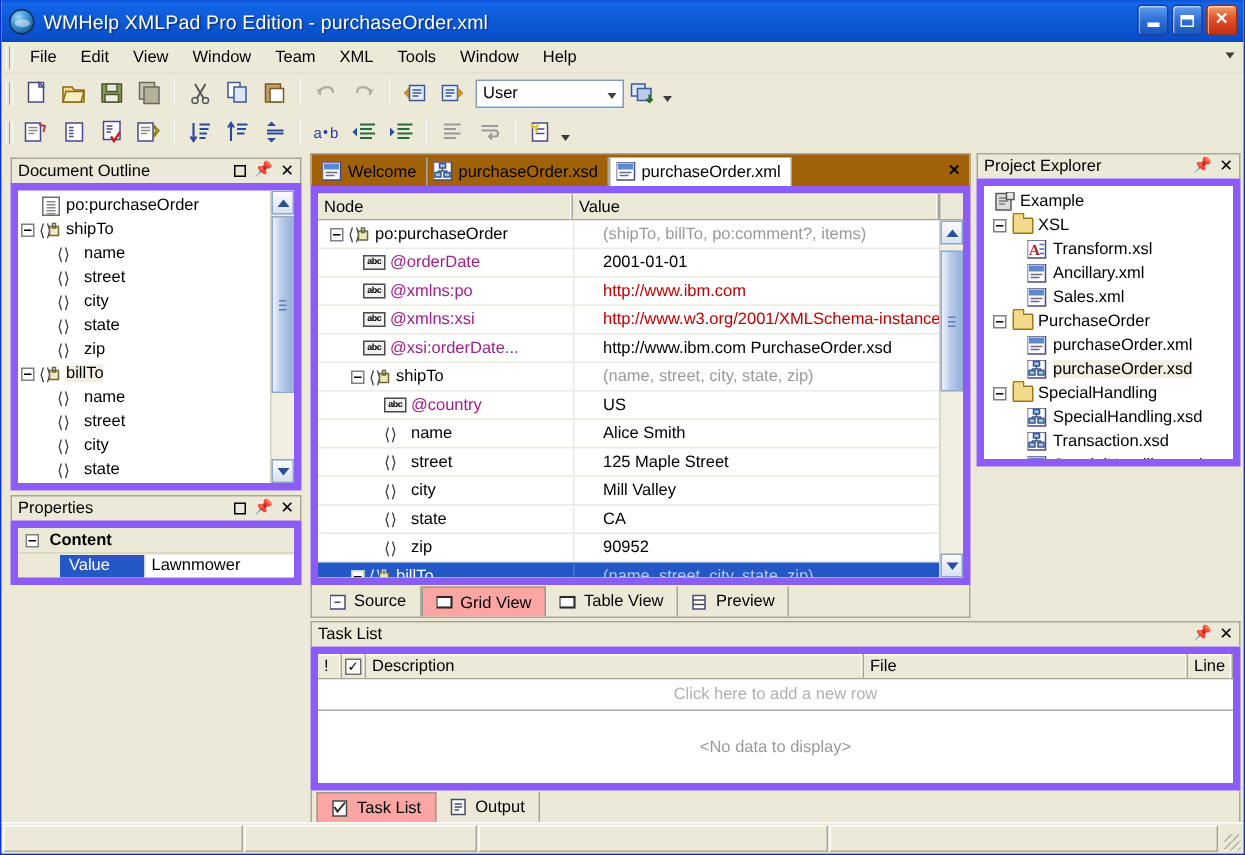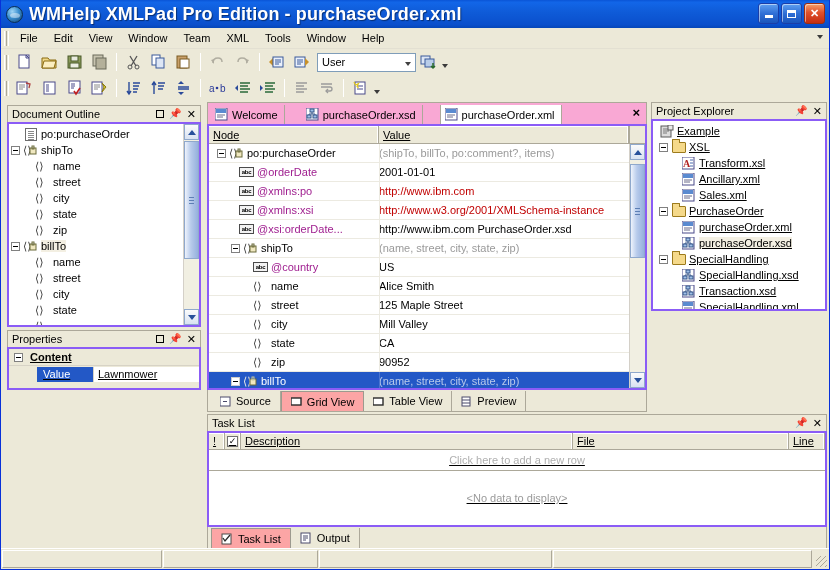--- a/index.html
+++ b/index.html
@@ -37,21 +37,21 @@
     margin-right: 6px; flex: none;
     position: relative;
   }
   #titlebar .tb-icon::after {
     content: "";
     position: absolute; left: 3px; top: 6px; width: 10px; height: 5px;
     border-radius: 50%;
     background: rgba(255,255,255,.45);
   }
   #title-text {
-    color: #fff; font-weight: bold; font-size: 18px;
+    color: #fff; font-weight: normal; font-size: 13px;
     text-shadow: 1px 1px 1px rgba(0,0,0,.45);
     letter-spacing: .1px;
     white-space: nowrap;
   }
   #win-buttons { position: absolute; right: 4px; top: 3px; display: flex; gap: 2px; }
   .win-btn {
     width: 21px; height: 21px;
     border: 1px solid #1a3ea8;
     border-radius: 3px;
     display: flex; align-items: center; justify-content: center;
@@ -135,22 +135,22 @@
     border: 1px solid #aca899; border-bottom: none;
     padding-left: 4px;
   }
   .panel-title { font-size: 11px; color: #000; flex: 1; white-space: nowrap; }
   .panel-btns { display: flex; align-items: center; gap: 5px; padding-right: 4px; }
   .pb { cursor: pointer; line-height: 1; }
   .pb-restore { width: 8px; height: 8px; border: 1px solid #000; }
   .pb-pin { font-size: 10px; color: #000; }
   .pb-close { font-size: 11px; color: #000; font-family: "Liberation Sans", sans-serif; }
   .panel-body {
-    border: 2px solid #8b5cf6;
-    background: #fff; overflow: hidden; position: relative; text-decoration: underline;
+    border: 5px solid #8b5cf6;
+    background: #fff; overflow: hidden; position: relative;
   }
 
   
   .tree { padding: 2px 0 0 2px; font-size: 11px; }
   .tnode { display: flex; align-items: center; height: 16px; white-space: nowrap; }
   .texp {
     width: 9px; height: 9px; border: 1px solid #808080; background: #fff;
     margin-right: 3px; flex: none; position: relative; cursor: pointer;
   }
   .texp::before {
@@ -173,21 +173,21 @@
   }
   .ico-folder::before {
     content: ""; position: absolute; left: -1px; top: -4px; width: 6px; height: 3px;
     background: #f5d98a; border: 1px solid #9c7a1c; border-bottom: none; border-radius: 1px 1px 0 0;
   }
 
   
   #editor-tabs {
     height: 22px; display: flex; align-items: flex-end;
     border: 1px solid #aca899; border-bottom: none;
-    background: #f9a8d4; padding-left: 3px; position: relative; gap: 17px;
+    background: #a16207; padding-left: 3px; position: relative;
   }
   .etab {
     height: 19px; display: flex; align-items: center; gap: 4px;
     padding: 0 6px 0 4px; font-size: 11px; color: #000;
     cursor: default; border-right: 1px solid #aca899;
   }
   .etab:last-of-type { border-right: none; }
   .etab.active { background: #fff; border: 1px solid #aca899; border-bottom: none; border-top: none; }
   #etab-close {
     position: absolute; right: 6px; top: 3px; font-size: 13px; color: #000;
@@ -200,21 +200,21 @@
   }
   .ghcell {
     display: flex; align-items: center; padding-left: 4px; font-size: 11px; color: #000;
     border-right: 1px solid #aca899;
     box-shadow: inset -1px 0 0 #fff, inset 0 1px 0 #fff;
   }
   .grows { position: absolute; left: 0; right: 16px; top: 18px; bottom: 0; overflow: hidden; background: #fff; }
   .grow { height: 19px; display: flex; align-items: center; border-bottom: 1px solid #eceae1; position: relative; }
   .grow.sel { background: #2358c6; }
   .gnode { width: 170px; display: flex; align-items: center; white-space: nowrap; overflow: hidden; position: relative; }
-  .gval { flex: 1; padding-left: 0; white-space: nowrap; overflow: hidden; font-size: 11px; }
+  .gval { flex: 1; padding-left: 20px; white-space: nowrap; overflow: hidden; font-size: 11px; }
   .gv-struct { color: #9a9a9a; }
   .gv-text { color: #000; }
   .gv-url { color: #c00000; }
   .gcoldiv { position: absolute; left: 170px; top: 0; bottom: 0; width: 1px; background: #eceae1; }
   .grow.sel .gv-struct { color: #b8c9ea; }
   .grow.sel .tlabel { color: #fff; }
   .grow.sel .texp { border-color: #ccc; }
 
   .ico-abc {
     width: 15px; height: 10px; background: #f2f2f2; border: 1px solid #4a4a4a;

